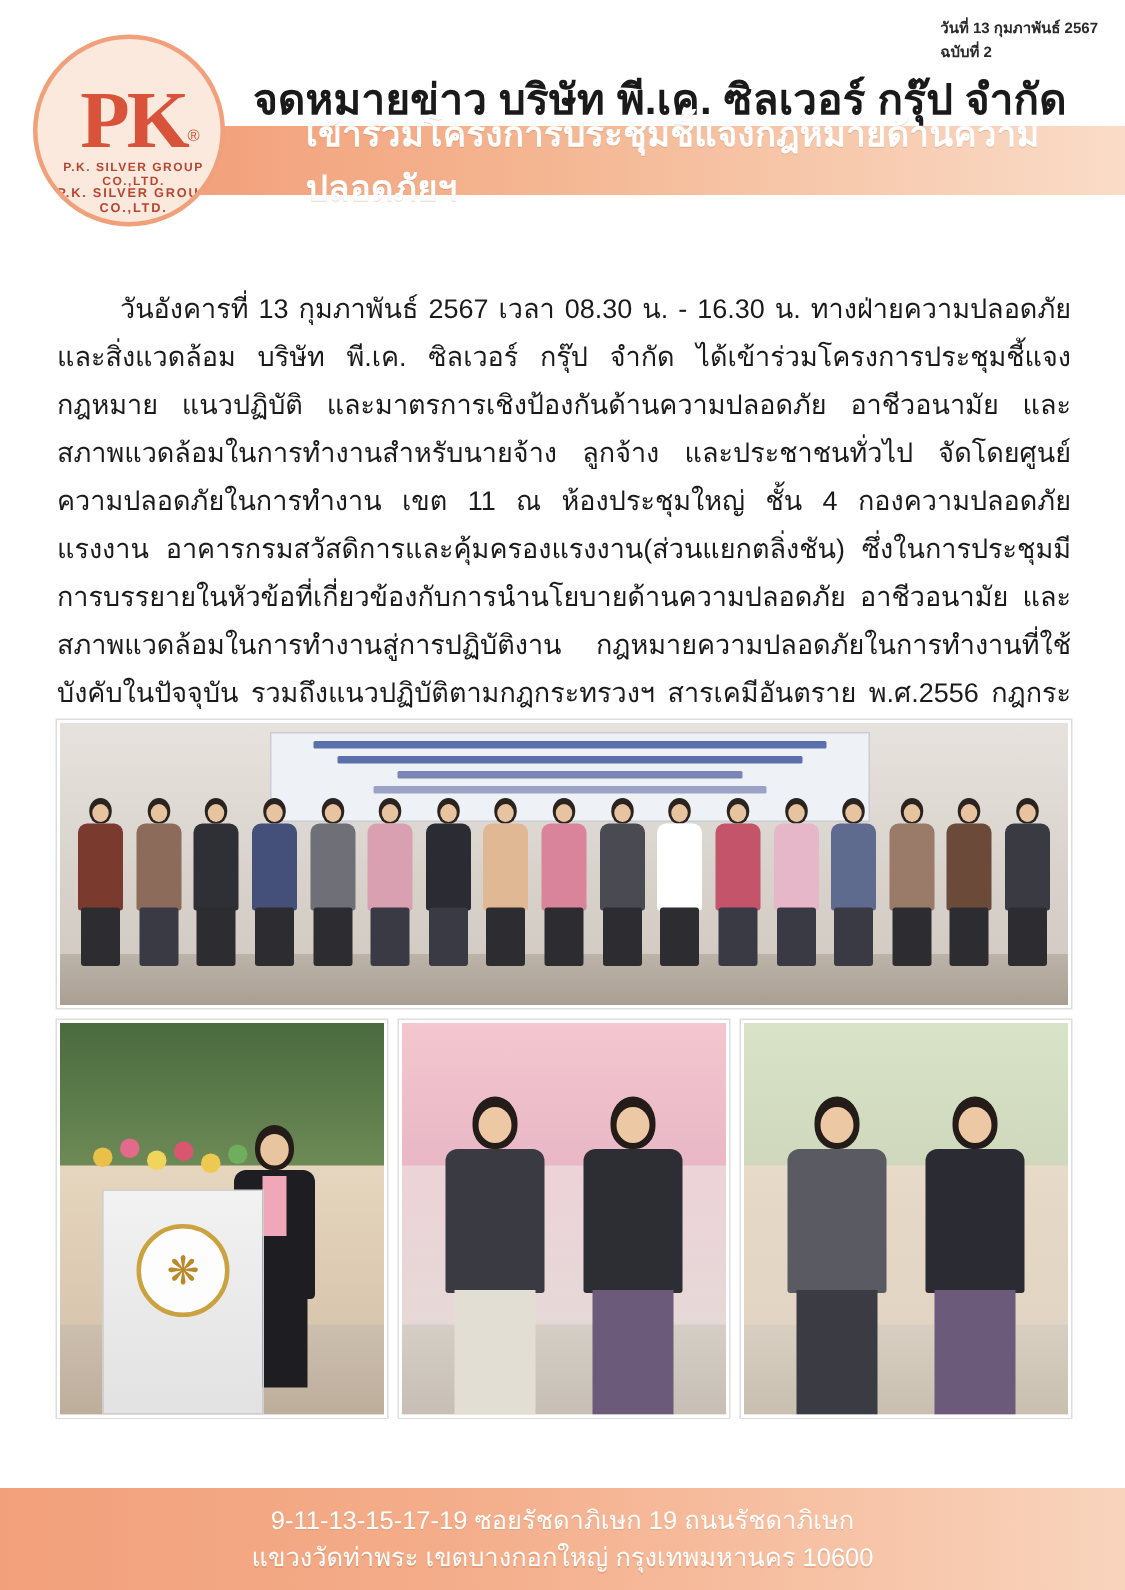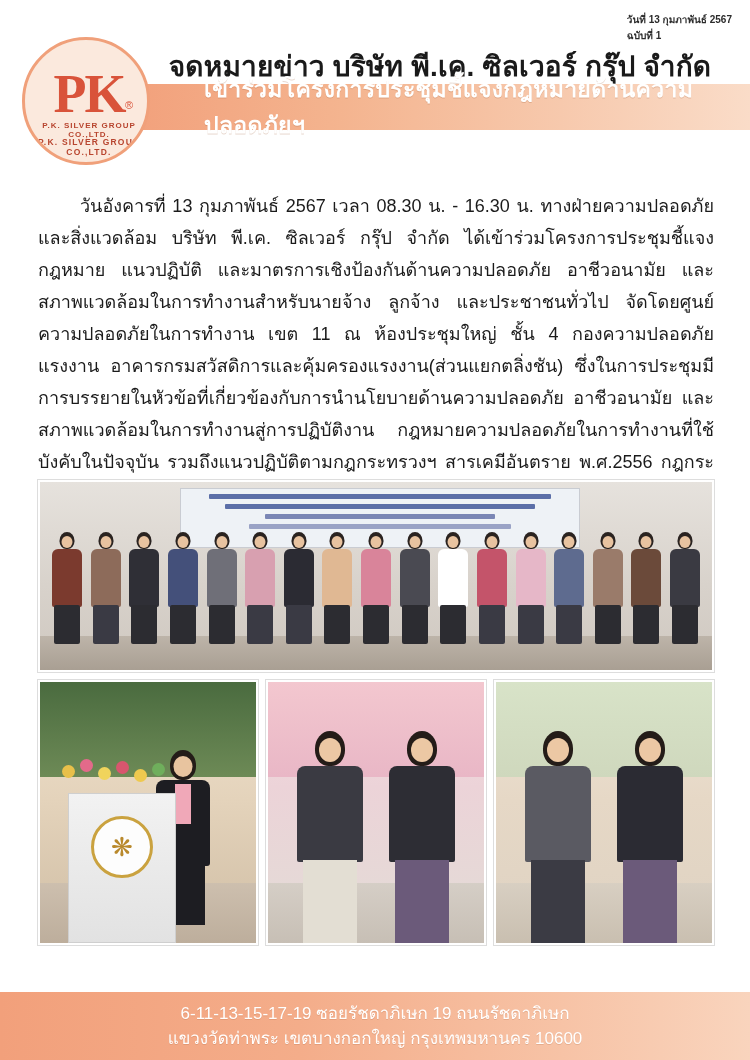--- a/index.html
+++ b/index.html
@@ -55,21 +55,21 @@
     font-size: 23px;
     font-weight: bold;
     color: #ffffff;
     letter-spacing: 0.3px;
     text-shadow: 0 1px 0 rgba(160,90,50,0.25);
   }
 
   
   .logo-wrap {
     position: absolute;
-    top: 37px; left: 22px;
+    top: 23px; left: 22px;
     width: 128px; height: 128px;
     border-radius: 50%;
     background: #fbe9dd;
     border: 3px solid #f0a07a;
     display: flex;
     align-items: center;
     justify-content: center;
     overflow: hidden;
   }
   .logo-inner { position: relative; width: 128px; height: 128px; }
@@ -253,21 +253,21 @@
   }
 </style>
 </head>
 <body>
 
 <div class="page">
 
   <div class="header">
     <div class="date-line">
       <span>วันที่ 13 กุมภาพันธ์ 2567</span>
-      <span class="issue">ฉบับที่ 1</span>
+      <span class="issue">ฉบับที่ 2</span>
     </div>
 
     <div class="masthead-title">จดหมายข่าว บริษัท พี.เค. ซิลเวอร์ กรุ๊ป จำกัด</div>
 
     <div class="headline-bar">
       <div class="headline-text">เข้าร่วมโครงการประชุมชี้แจงกฎหมายด้านความปลอดภัยฯ</div>
     </div>
 
     <div class="logo-wrap">
       <div class="logo-inner">
@@ -457,17 +457,17 @@
             <div class="body" style="background:#2b2b33"></div>
             <div class="legs" style="background:#6b5a7a"></div>
           </div>
         </div>
       </div>
 
     </div>
   </div>
 
   <div class="footer">
-    <div>6-11-13-15-17-19 ซอยรัชดาภิเษก 19 ถนนรัชดาภิเษก</div>
+    <div>9-11-13-15-17-19 ซอยรัชดาภิเษก 19 ถนนรัชดาภิเษก</div>
     <div>แขวงวัดท่าพระ เขตบางกอกใหญ่ กรุงเทพมหานคร 10600</div>
   </div>
 
 </div>
 
 </body></html>

